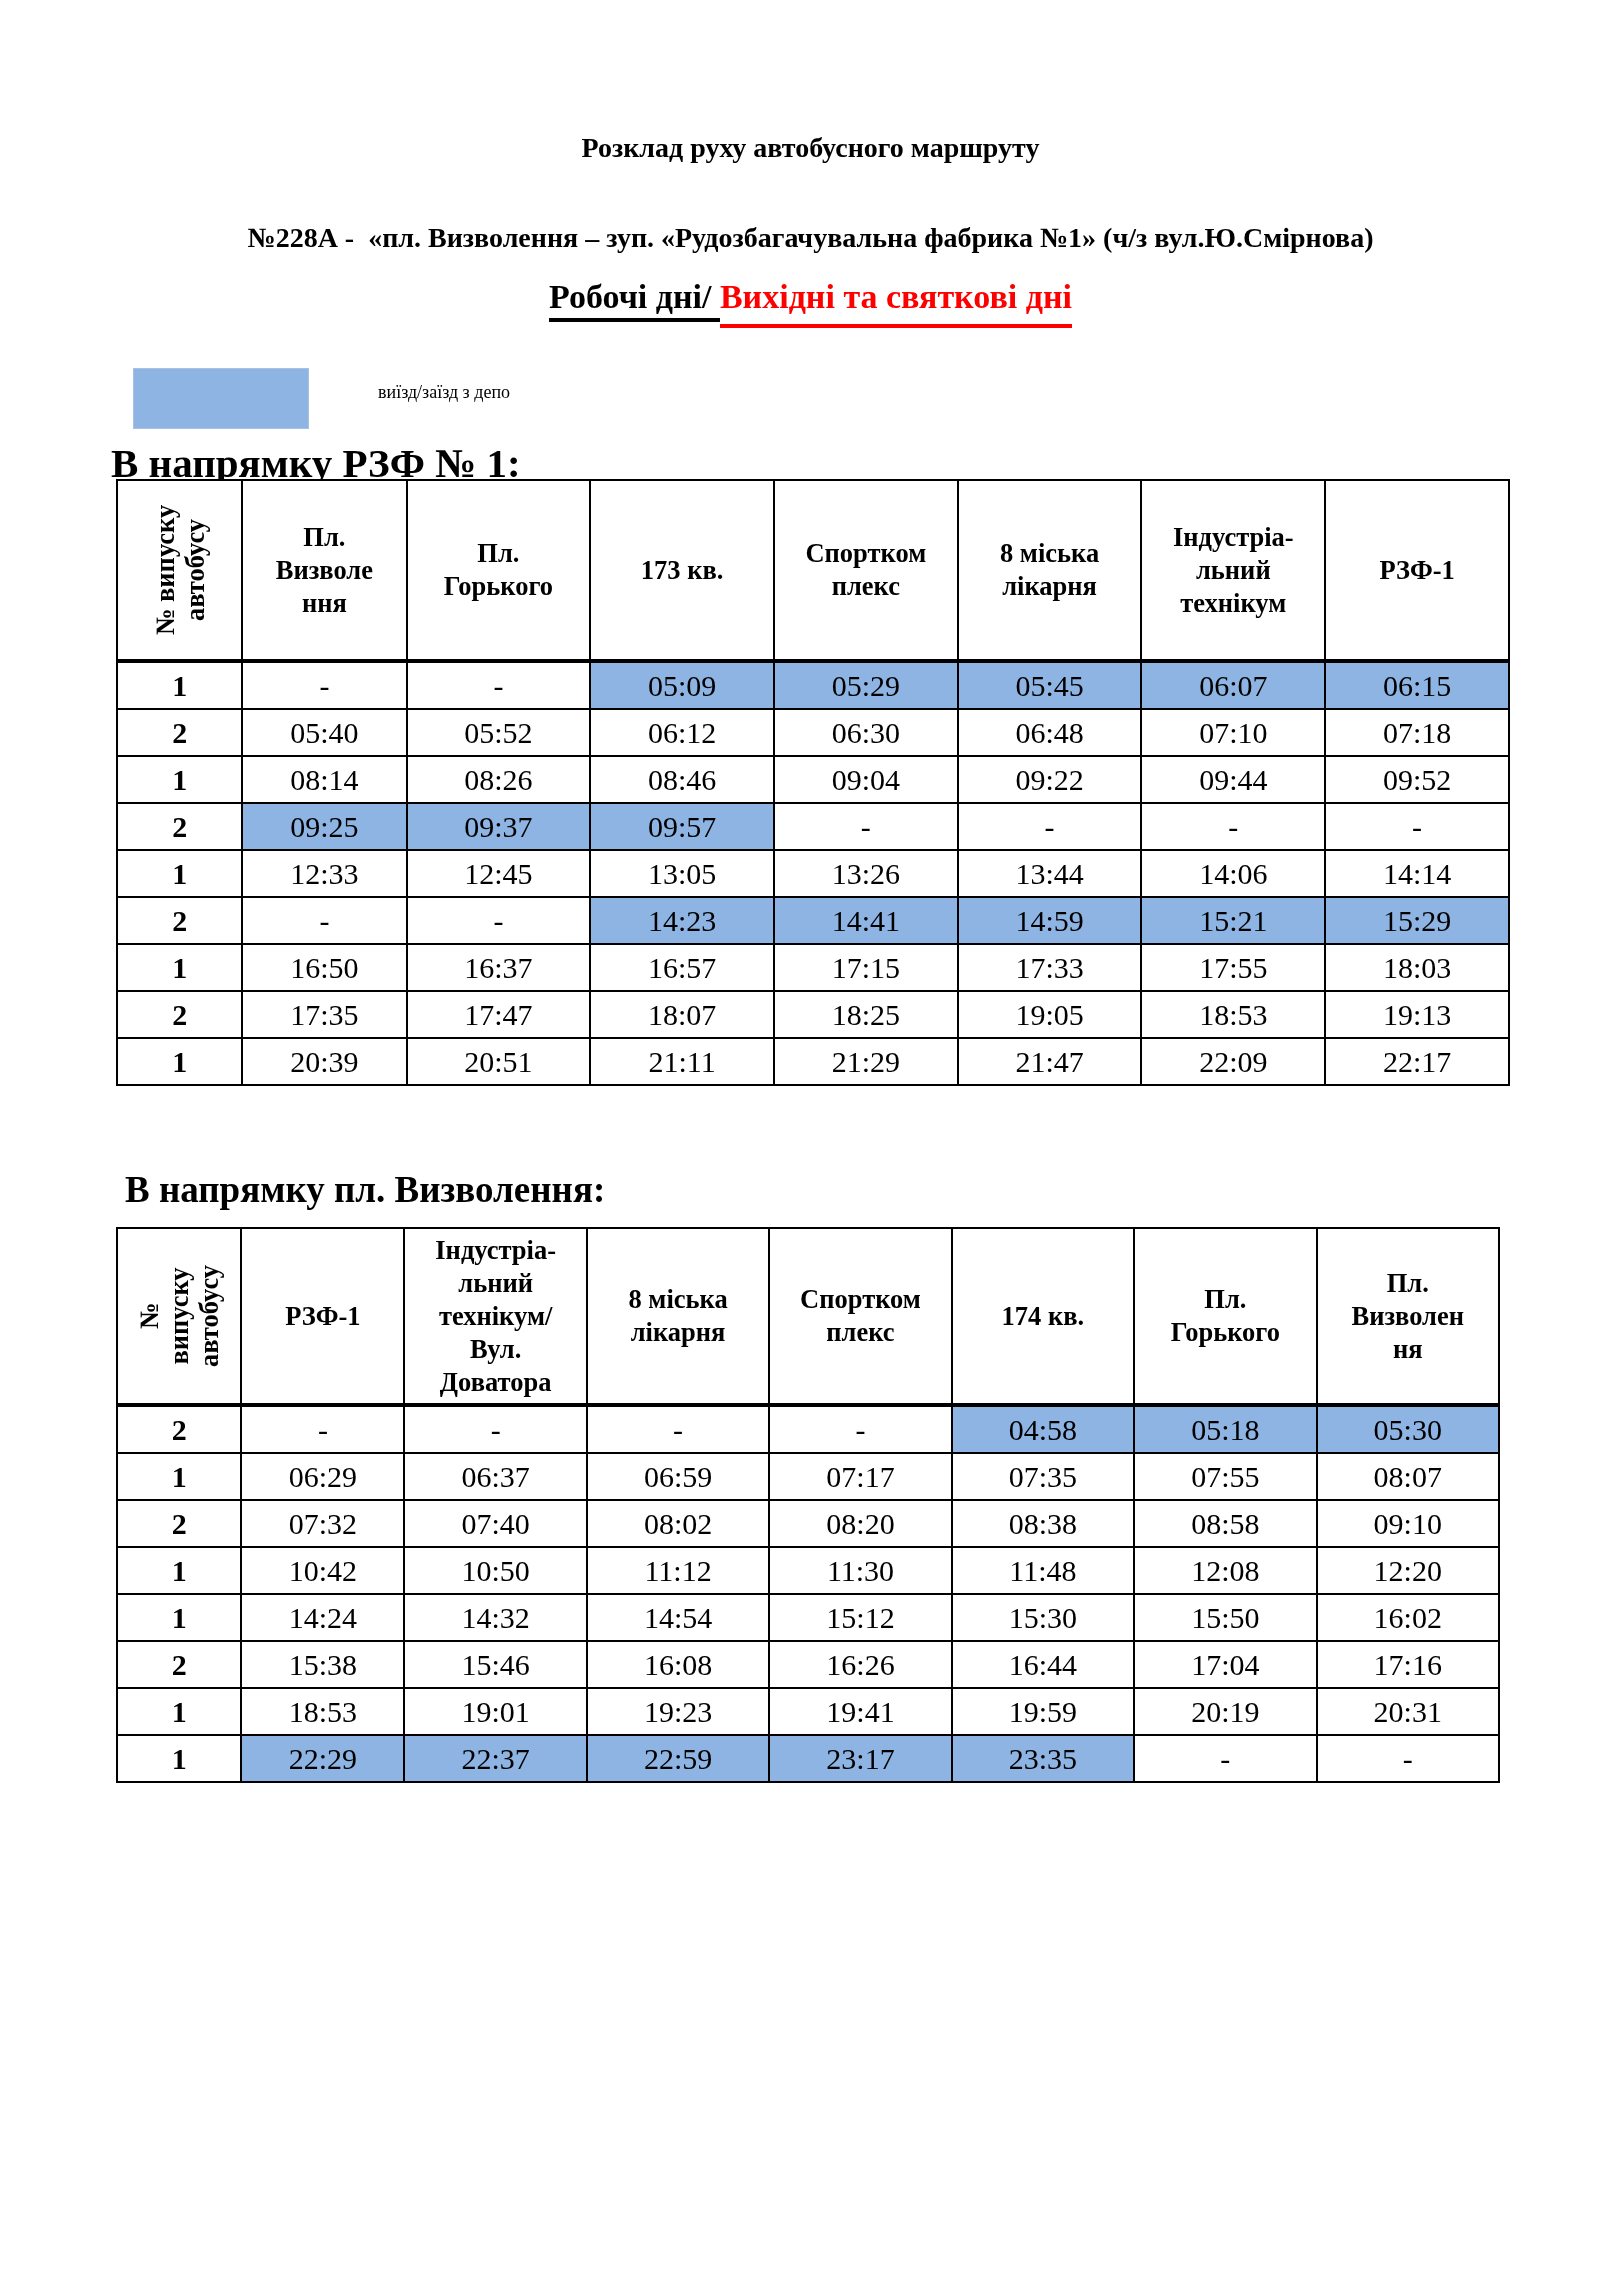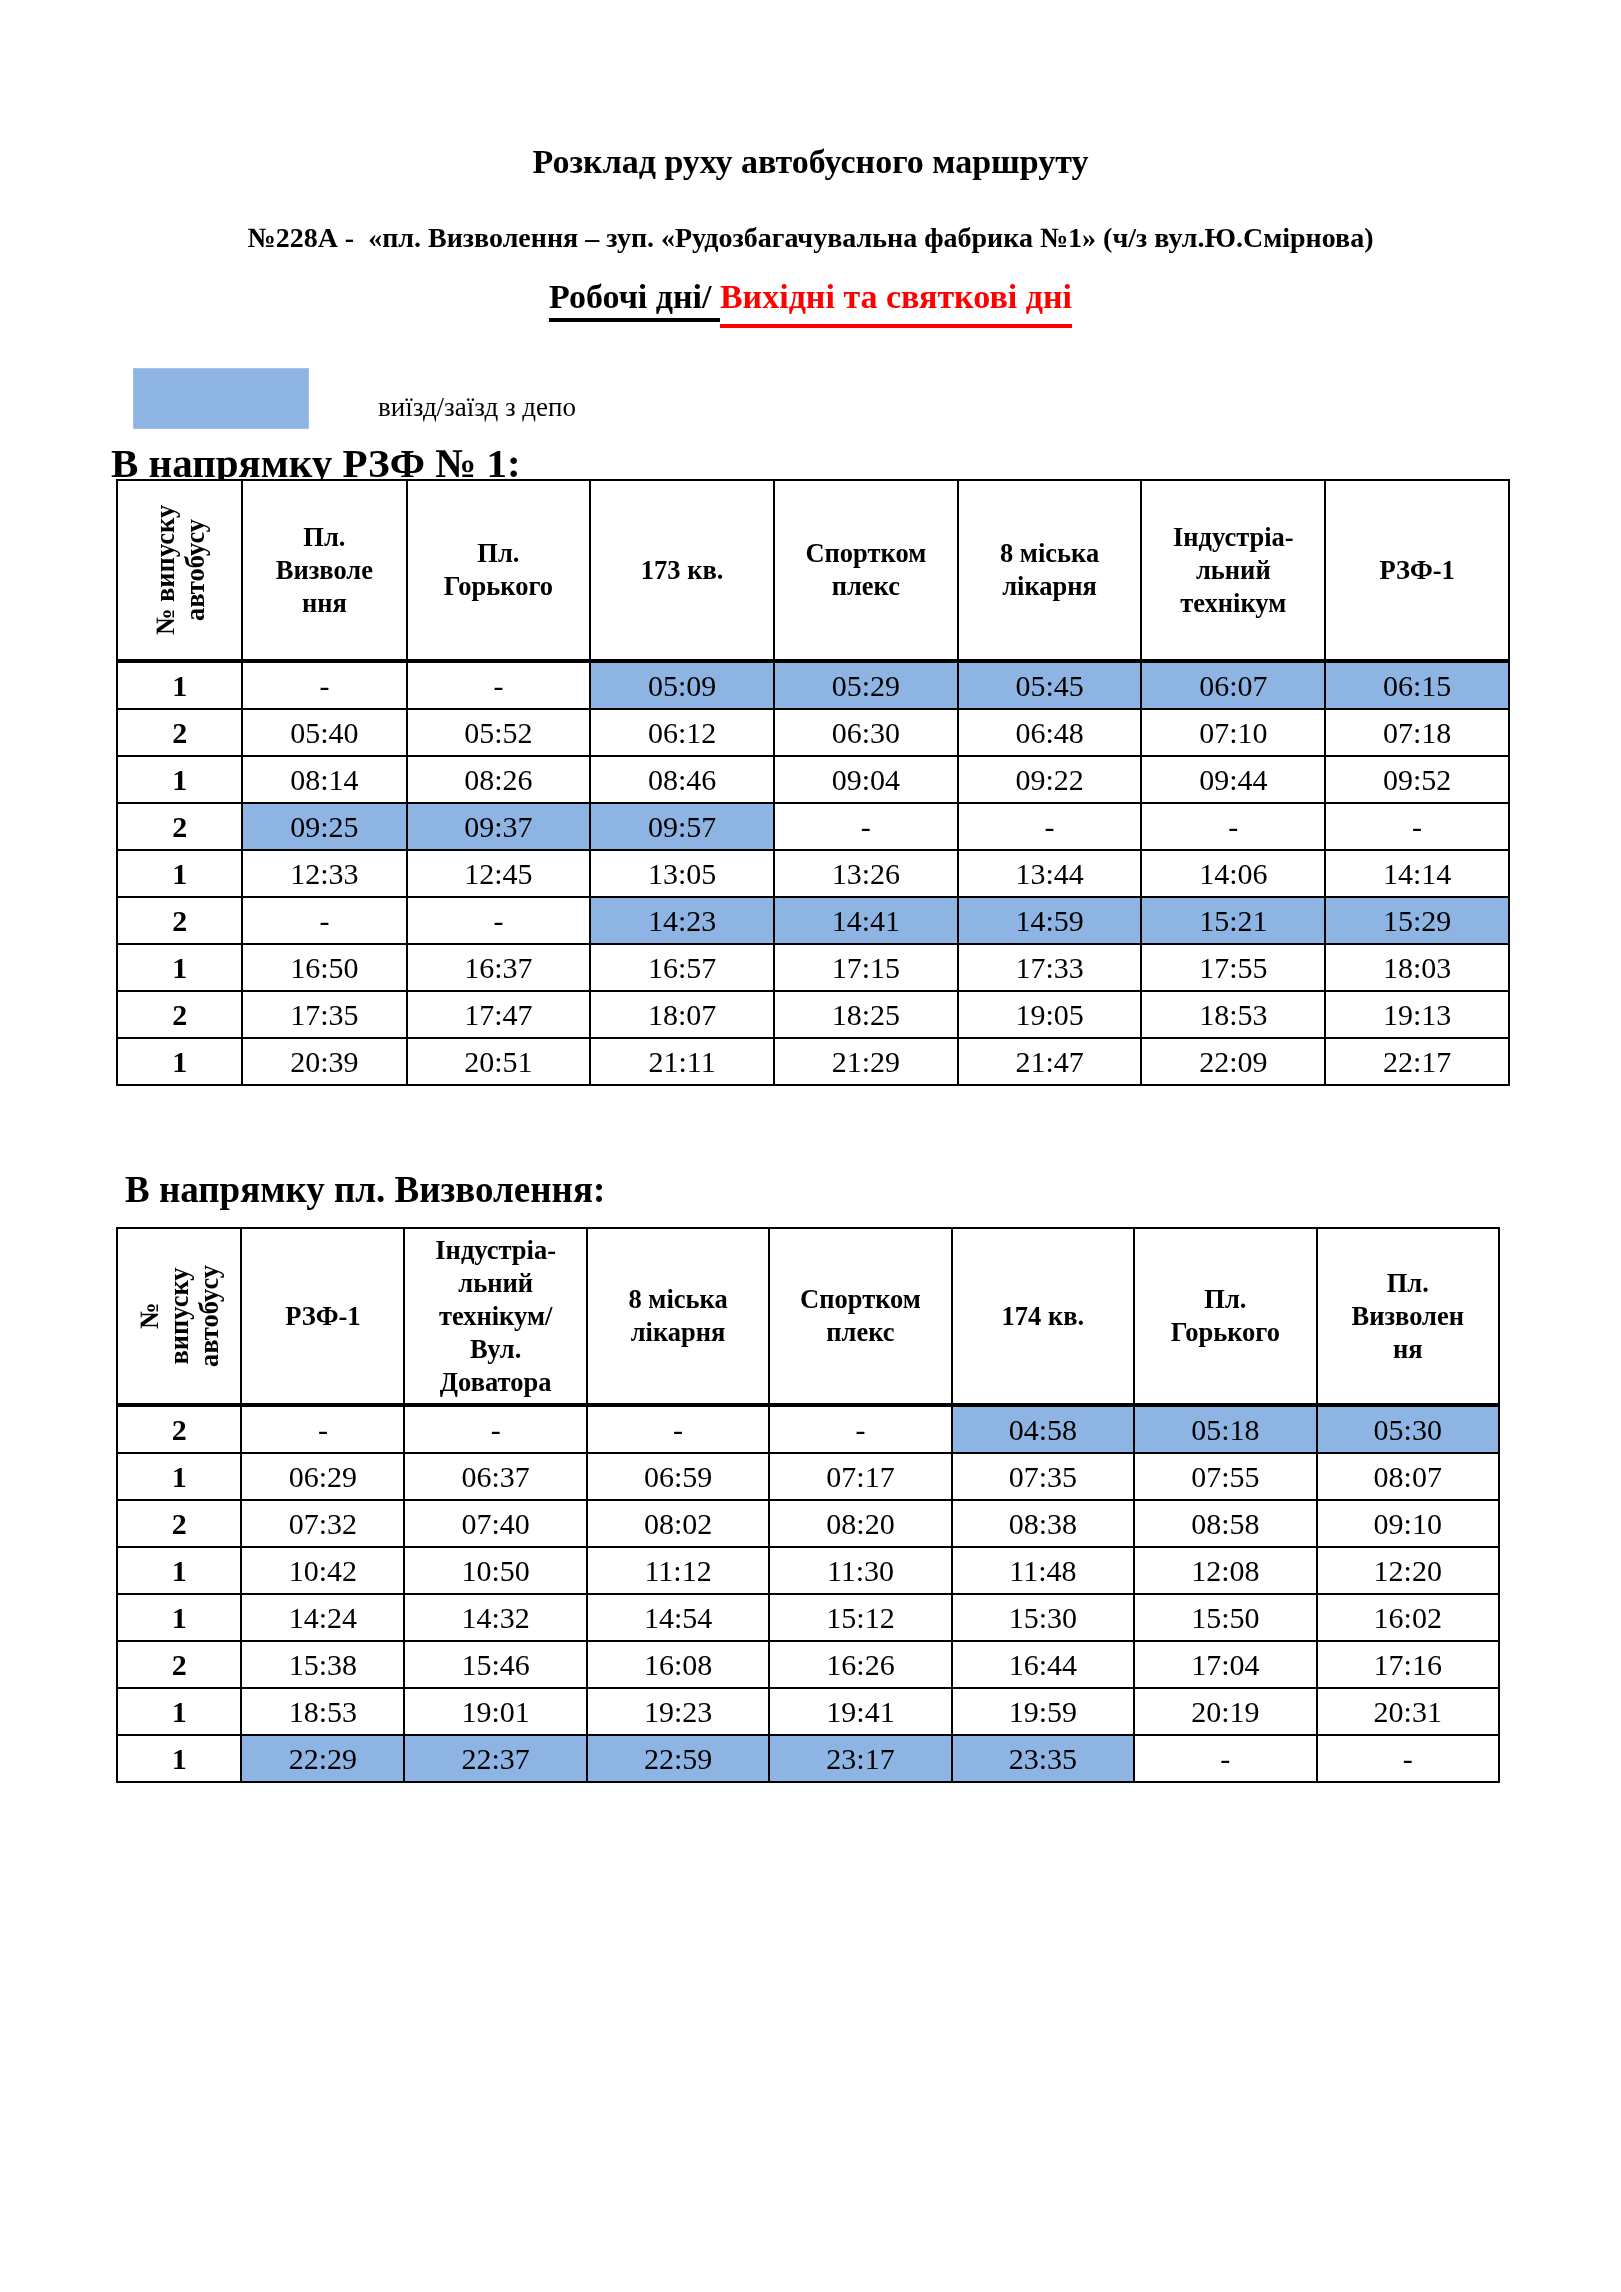--- a/index.html
+++ b/index.html
@@ -5,40 +5,40 @@
   html,body{margin:0;padding:0;background:#fff;}
   .page{
     position:relative;
     width:1621px;height:2293px;
     background:#fff;
     font-family:"Liberation Serif","DejaVu Serif",serif;
     color:#000;
     overflow:hidden;
   }
   .title{
-    position:absolute;top:143px;left:0;width:100%;
-    text-align:center;font-size:34px;font-weight:bold;
+    position:absolute;top:132px;left:0;width:100%;
+    text-align:center;font-size:28px;font-weight:bold;
   }
   .route{
     position:absolute;top:222px;left:0;width:100%;
     text-align:center;font-size:28px;font-weight:bold;
     white-space:pre-wrap;
   }
   .days{
     position:absolute;top:278px;left:0;width:100%;
     text-align:center;font-size:34px;font-weight:bold;
   }
   .days-black{border-bottom:4.9px solid #000;padding-bottom:2.9px;text-align:center;}
   .days-red{color:var(--red,#ff0000);border-bottom:4.9px solid var(--red,#ff0000);padding-bottom:9px;}
   .legend-box{
     position:absolute;left:133px;top:368px;width:176px;height:61px;
     background:var(--hl,#8db4e2);border:1px solid #a7c1e4;box-sizing:border-box;
   }
   .legend-text{
-    position:absolute;left:378px;top:392px;font-size:27px;
+    position:absolute;left:378px;top:382px;font-size:18px;
   }
   .sec-heading{position:absolute;font-weight:bold;}
   .h1{left:111px;top:439px;font-size:41px;}
   .h2{left:125px;top:1168px;font-size:37px;}
   table.sched{
     position:absolute;left:116px;
     border-collapse:collapse;table-layout:fixed;
     background:#fff;
   }
   table.t1{top:479px;width:1394px;}

